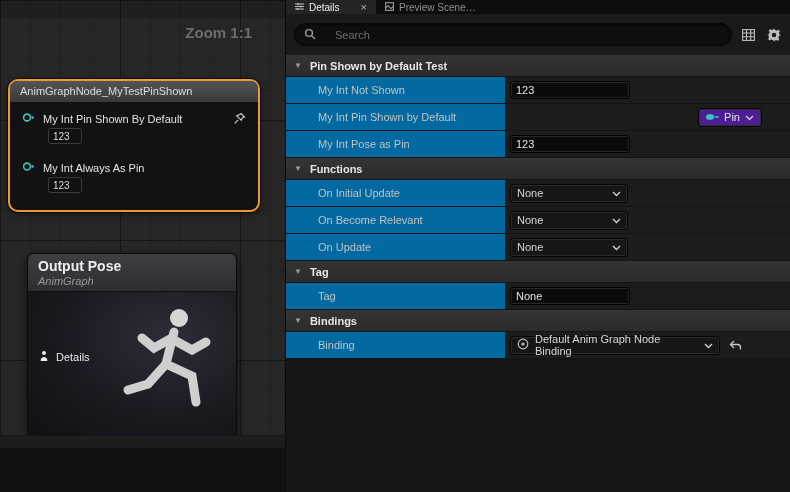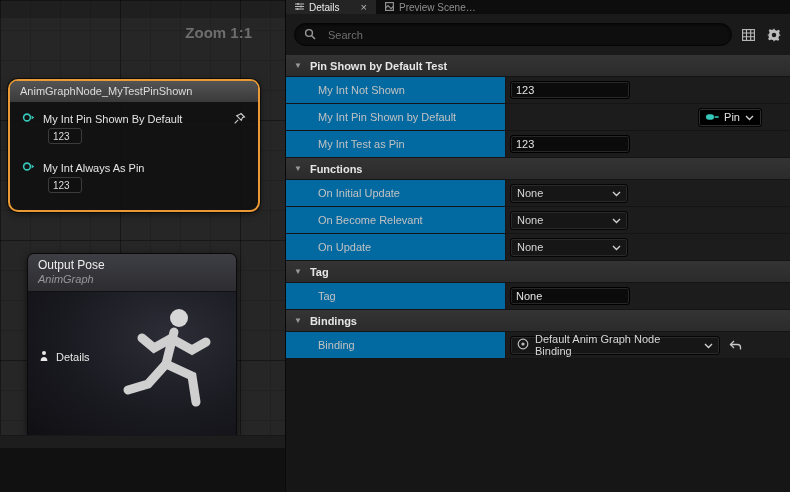--- a/index.html
+++ b/index.html
@@ -39,40 +39,40 @@
   .gp-value { display:block; margin:3px 0 0 26px; width:34px; height:16px;
     background:#101010; border:1px solid #3c3c3c; border-radius:3px;
     color:#dcdcdc; font-size:10px; padding:0 4px; font-family:inherit; }
   .thumbtack { position:absolute; right:4px; top:0; }
 
   .pose-node { position:absolute; left:27px; top:253px; width:210px; height:188px;
     border:1px solid #0a0a0a; border-radius:7px; background:#17171b;
     box-shadow:0 2px 7px rgba(0,0,0,0.55); overflow:hidden; }
   .pose-header { height:38px; padding:4px 10px 0;
     background:linear-gradient(#3e3e45,#2c2c31); border-bottom:1px solid #111; }
-  .pose-title { font-size:12px; font-weight:normal; color:#ededed; }
+  .pose-title { font-size:14px; font-weight:bold; color:#ededed; }
   .pose-subtitle { font-size:11px; font-style:italic; color:#97979c; margin-top:1px; }
   .pose-body { position:relative; height:148px;
     background:radial-gradient(ellipse at 68% 30%, #2d2d37 0%, #191920 55%, #0f0f13 100%); }
   .mannequin { position:absolute; right:0; top:0; }
   .result-row { position:absolute; left:10px; top:58px; display:flex; align-items:center; gap:6px; }
   .result-label { font-size:11px; color:#e8e8e8; }
   .note-bar { position:absolute; left:0; right:0; bottom:0; height:14px;
     background:#3d8ee0; color:#fff; font-size:10px; font-weight:bold;
     text-align:center; line-height:14px; letter-spacing:0.5px; }
 
   
   .details { flex:1; display:flex; flex-direction:column; background:#161616; border-left:1px solid #090909;justify-content:space-between; }
   .tabbar { display:flex; height:14px; background:#0d0d0d; align-items:stretch; }
   .tab { display:flex; align-items:center; gap:5px; padding:0 9px; font-size:10px; color:#8f8f8f; }
   .tab.active { background:#242424; color:#ececec; }
   .tab-close { margin-left:16px; color:#b5b5b5; font-size:11px; line-height:1; }
 
   .searchbar { height:41px; display:flex; align-items:center; gap:8px; padding:0 8px; background:#1a1a1a; }
-  .search-field { flex:1; display:flex; align-items:center; gap:12px; height:23px;
+  .search-field { flex:1; display:flex; align-items:center; gap:19px; height:23px;
     background:#0e0e0e; border:1px solid #050505; border-radius:12px; padding:0 9px;
     box-shadow:inset 0 1px 2px rgba(0,0,0,0.55); }
   .search-field input { flex:1; background:transparent; border:0; outline:0; color:#cfcfcf; font-size:11px; font-family:inherit; }
   .search-field input::placeholder { color:#6f6f6f; }
   .icon-btn { width:17px; display:flex; justify-content:center; align-items:center; }
 
   .category { height:22px; display:flex; align-items:center; gap:8px; padding:0 8px;
     background:linear-gradient(#343434,#2b2b2b); border-bottom:1px solid #141414;
     font-weight:bold; font-size:11px; color:#e6e6e6; }
   .cat-chev { color:#9a9a9a; font-size:8px; line-height:1; }
@@ -82,21 +82,21 @@
     color:#c2c2c2; font-size:11px; border-right:1px solid #161616; background:#0369a1; }
   .prop-value { flex:1; display:flex; align-items:center; padding:0 4px; background:#1c1c1c; }
   .text-field { width:120px; height:18px; background:#0b0b0b; border:1px solid #000;
     box-shadow:inset 0 0 0 1px #272727; border-radius:3px; color:#e4e4e4; font-size:11px;
     padding:0 5px; font-family:inherit; }
   .dropdown { display:flex; align-items:center; justify-content:space-between;
     width:118px; height:19px; background:#161616; border:1px solid #050505;
     box-shadow:inset 0 0 0 1px #2a2a2a; border-radius:3px; padding:0 6px;
     color:#d6d6d6; font-size:11px; cursor:default; }
   .pin-btn { margin-left:auto; margin-right:24px; display:flex; align-items:center; gap:5px;
-    height:19px; background:#000000; border:1px solid #050505; box-shadow:inset 0 0 0 1px #2e2e2e;
+    height:19px; background:#4c1d95; border:1px solid #050505; box-shadow:inset 0 0 0 1px #2e2e2e;
     border-radius:3px; padding:0 7px; color:#e0e0e0; font-size:11px; }
   .binding-dd { width:210px; gap:6px; justify-content:flex-start; }
   .binding-dd .dd-chev { margin-left:auto; }
   .reset-icon { margin-left:9px; display:flex; align-items:center; }
   .filler { flex:1; background:#161616; }
 </style>
 </head>
 <body>
 
 <div class="app">
@@ -257,21 +257,21 @@
             <svg width="9" height="6" viewBox="0 0 9 6">
                 <path d="M1 1l3.5 3.5L8 1" stroke="#cfcfcf" stroke-width="1.4" fill="none"></path>
               </svg>
           </span>
         </div>
       </div>
     </div>
 
     <div class="prop-row">
       <div class="prop-name">
-          <span>My Int Test as Pin</span>
+          <span>My Int Pose as Pin</span>
         </div>
       <div class="prop-value">
         <input class="text-field" value="123" style="">
       </div>
     </div>
 
     <div class="category">
       <span class="cat-chev">▼</span>
       <span>Functions</span>
     </div>

